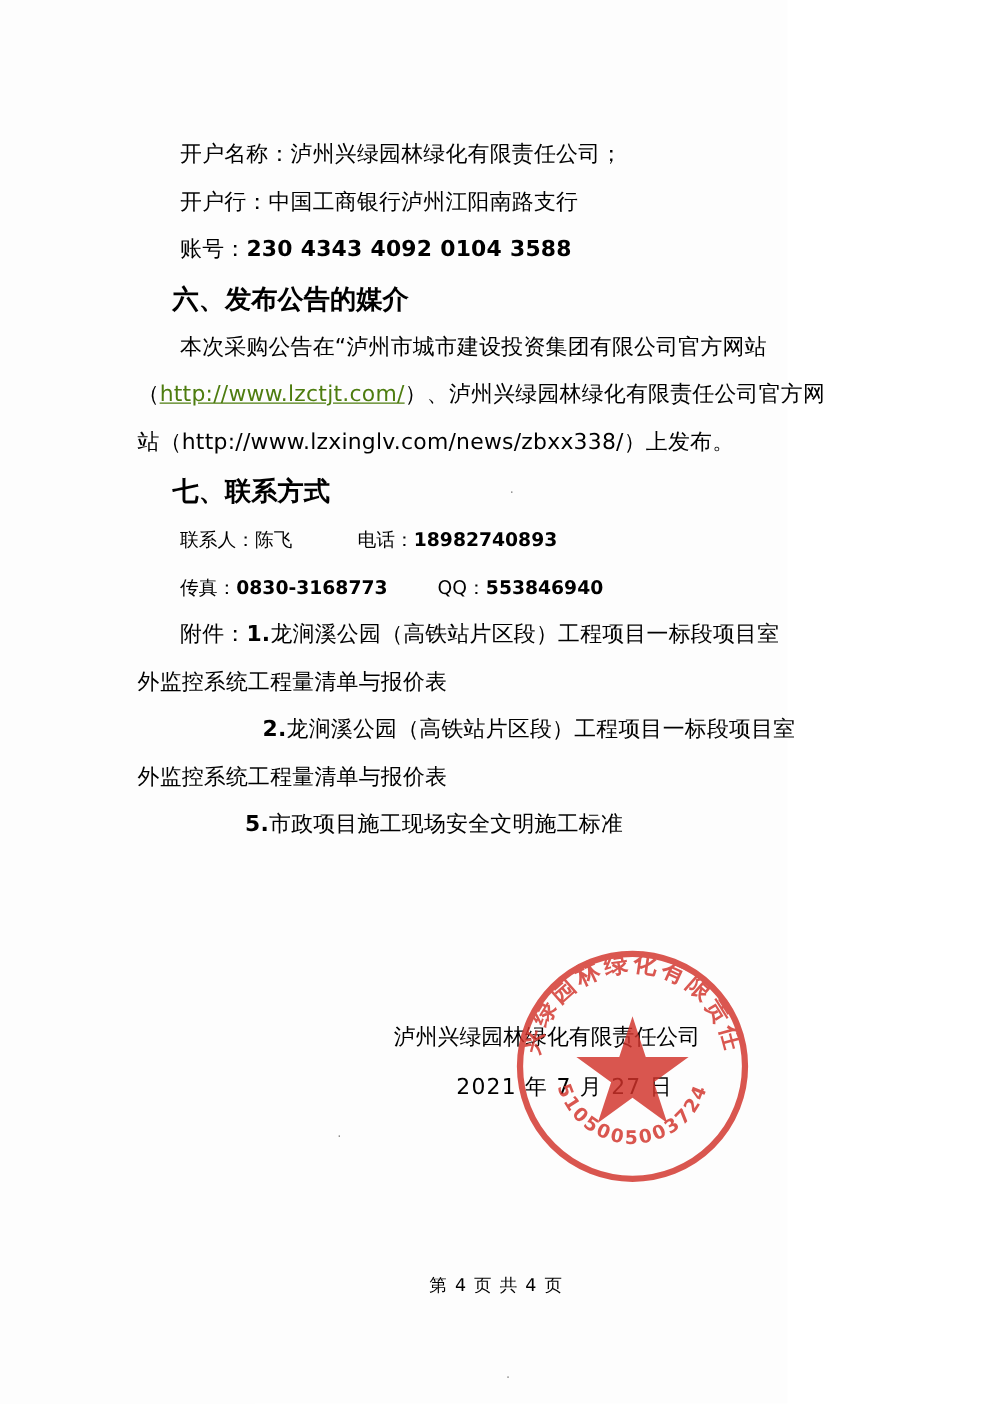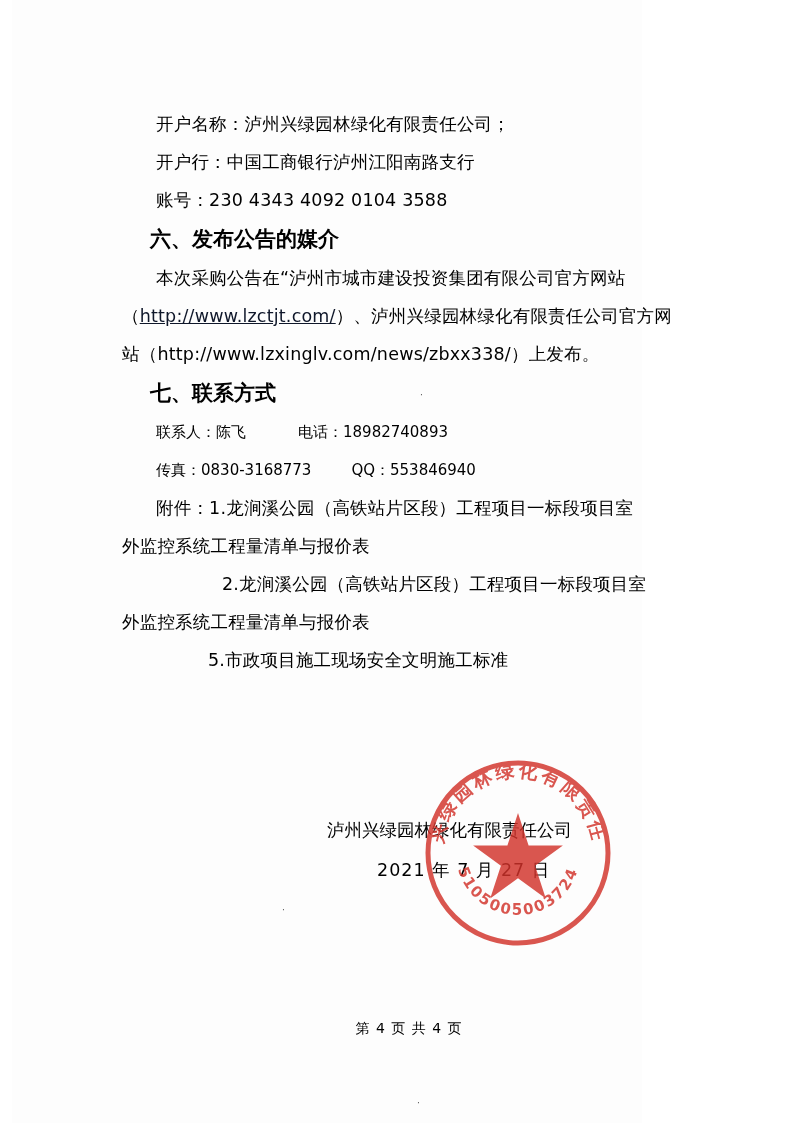--- a/index.html
+++ b/index.html
@@ -10,21 +10,21 @@
   body {
     width: 794px;
     height: 1123px;
     position: relative;
     font-family: "DejaVu Sans", "Liberation Sans", sans-serif;
     color: #000000;
     overflow: hidden;
   }
   .page {
     position: absolute;
-    left: 12px; top: 0;
+    left: 0; top: 0;
     width: 630px;
     height: 1123px;
     background: #fdfdfd;
   }
   .doc-body {
     position: absolute;
     left: 110px;
     top: 105px;
     width: 590px;
   }
@@ -38,25 +38,25 @@
   .indent-3 { padding-left: 100px; }
   .indent-4 { padding-left: 86px; }
   .heading {
     font-size: 21px;
     font-weight: bold;
     line-height: 40px;
     text-indent: 28px;
   }
   .link {
     text-decoration: underline;
-    color: #0f172a;
+    color: #4d7c0f;
   }
   .mono-num {
     font-family: "DejaVu Sans", "Liberation Sans", sans-serif;
-    font-weight: normal;
+    font-weight: bold;
   }
   .contact-row {
     font-size: 15px;
     line-height: 38px;
     padding-left: 34px;
     white-space: nowrap;
   }
   .contact-gap { display: inline-block; width: 52px; }
   .contact-gap-sm { display: inline-block; width: 40px; }
   .sign-block {

